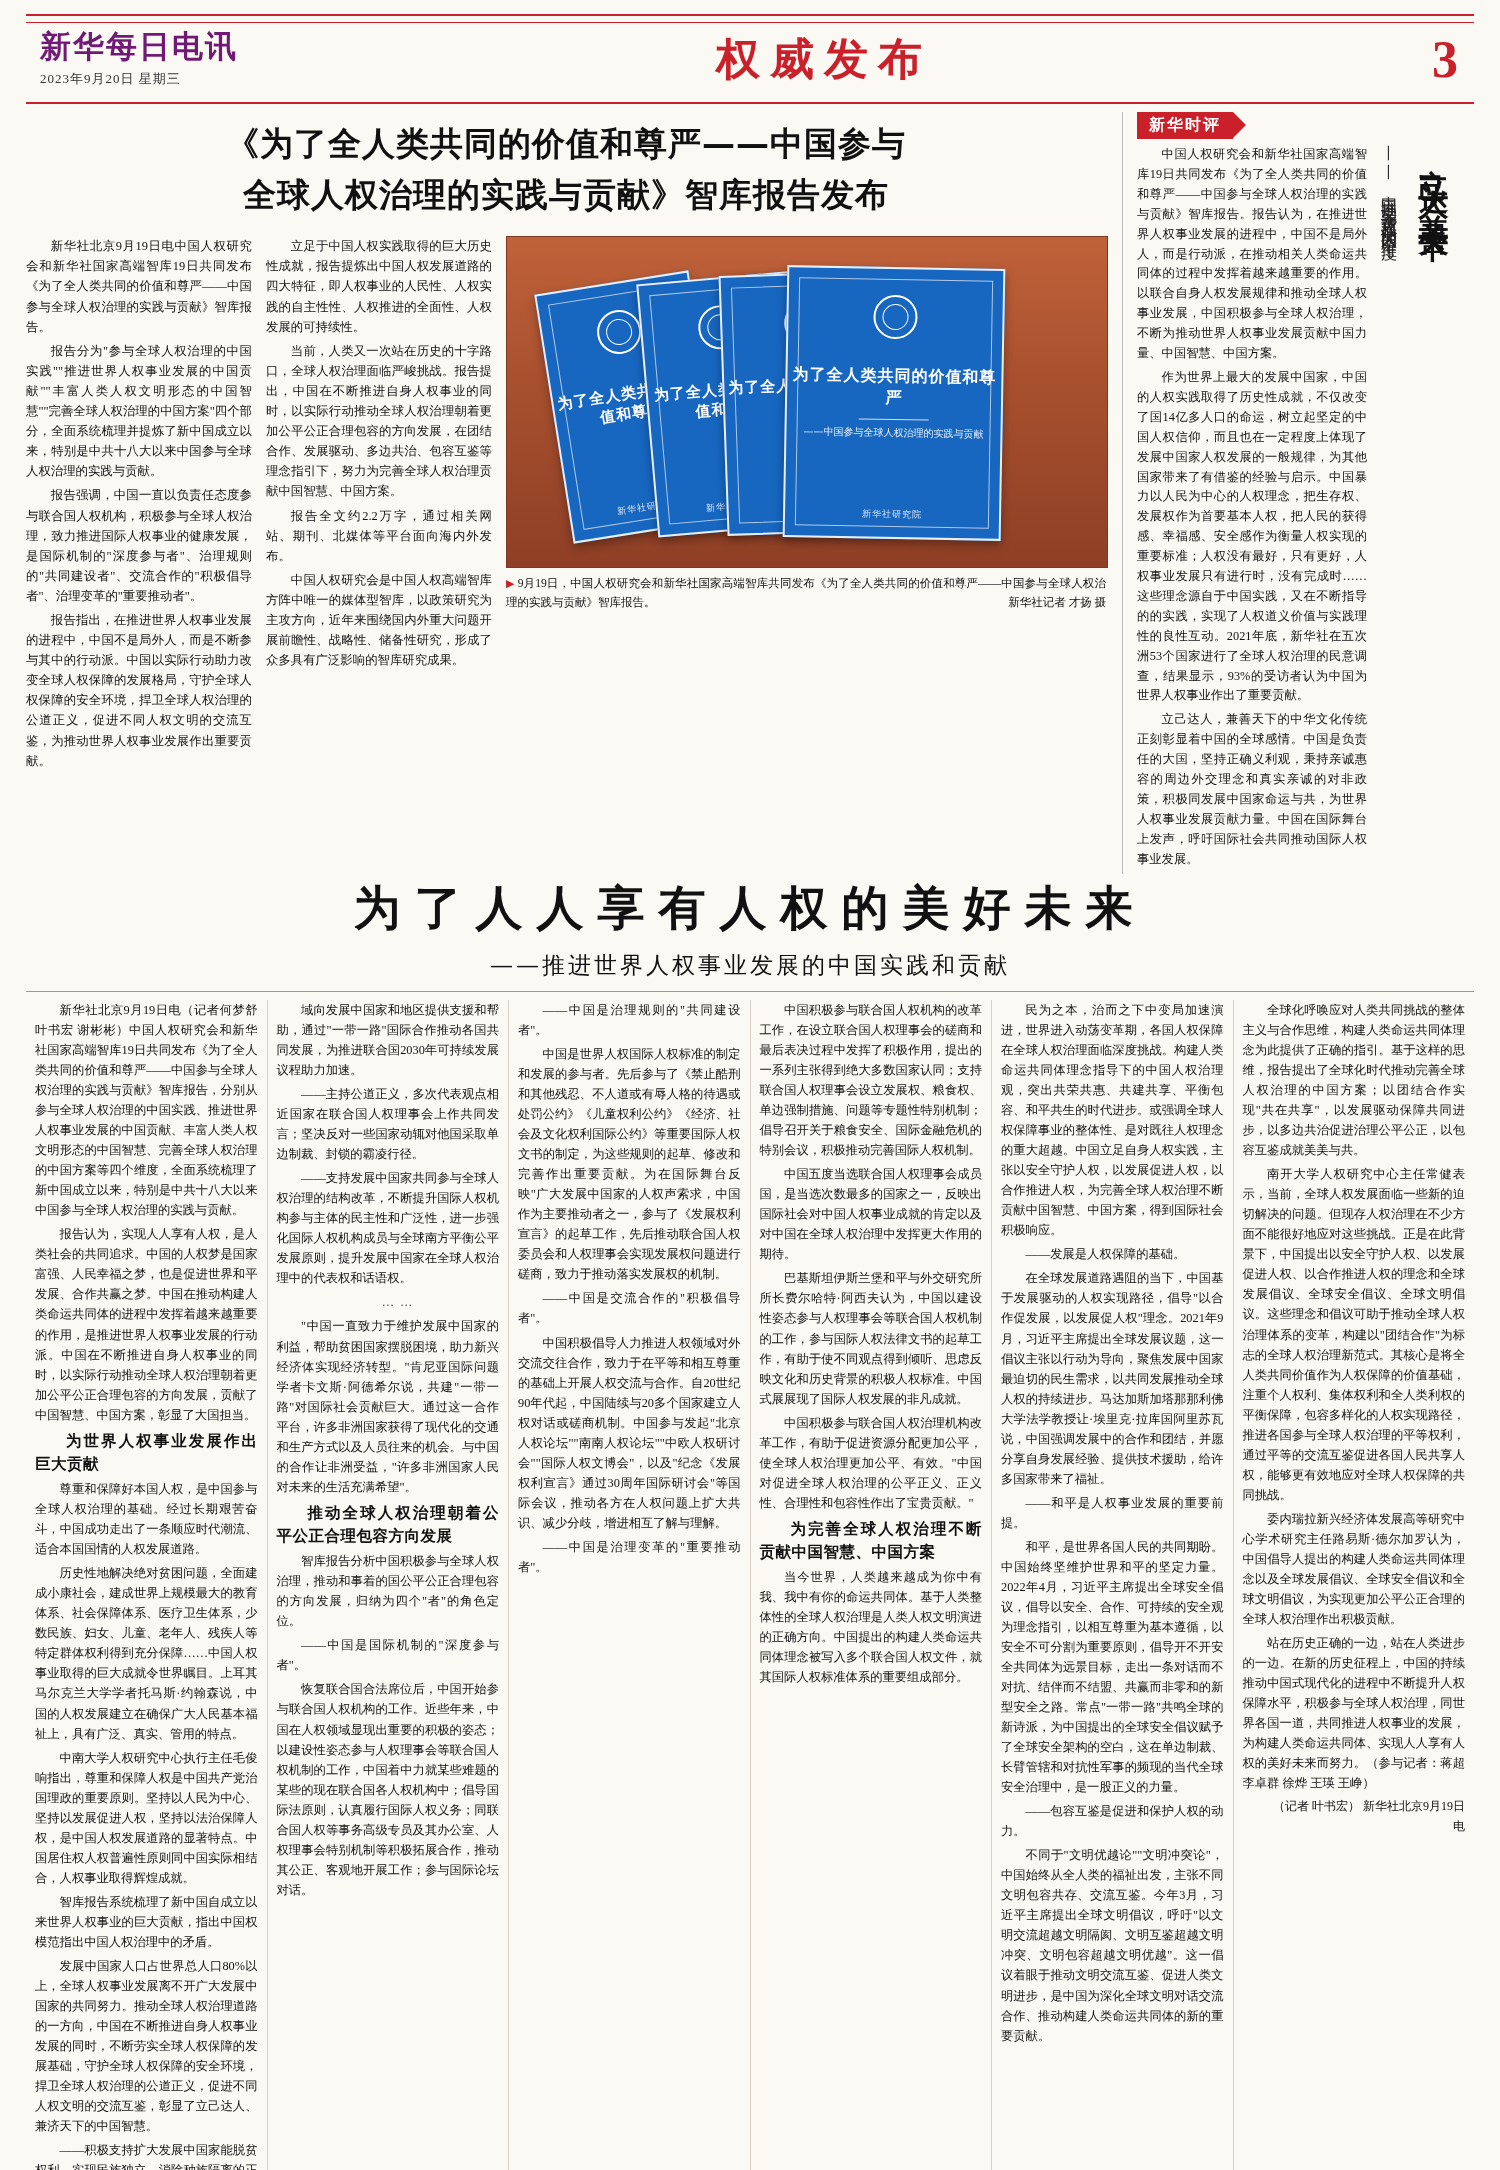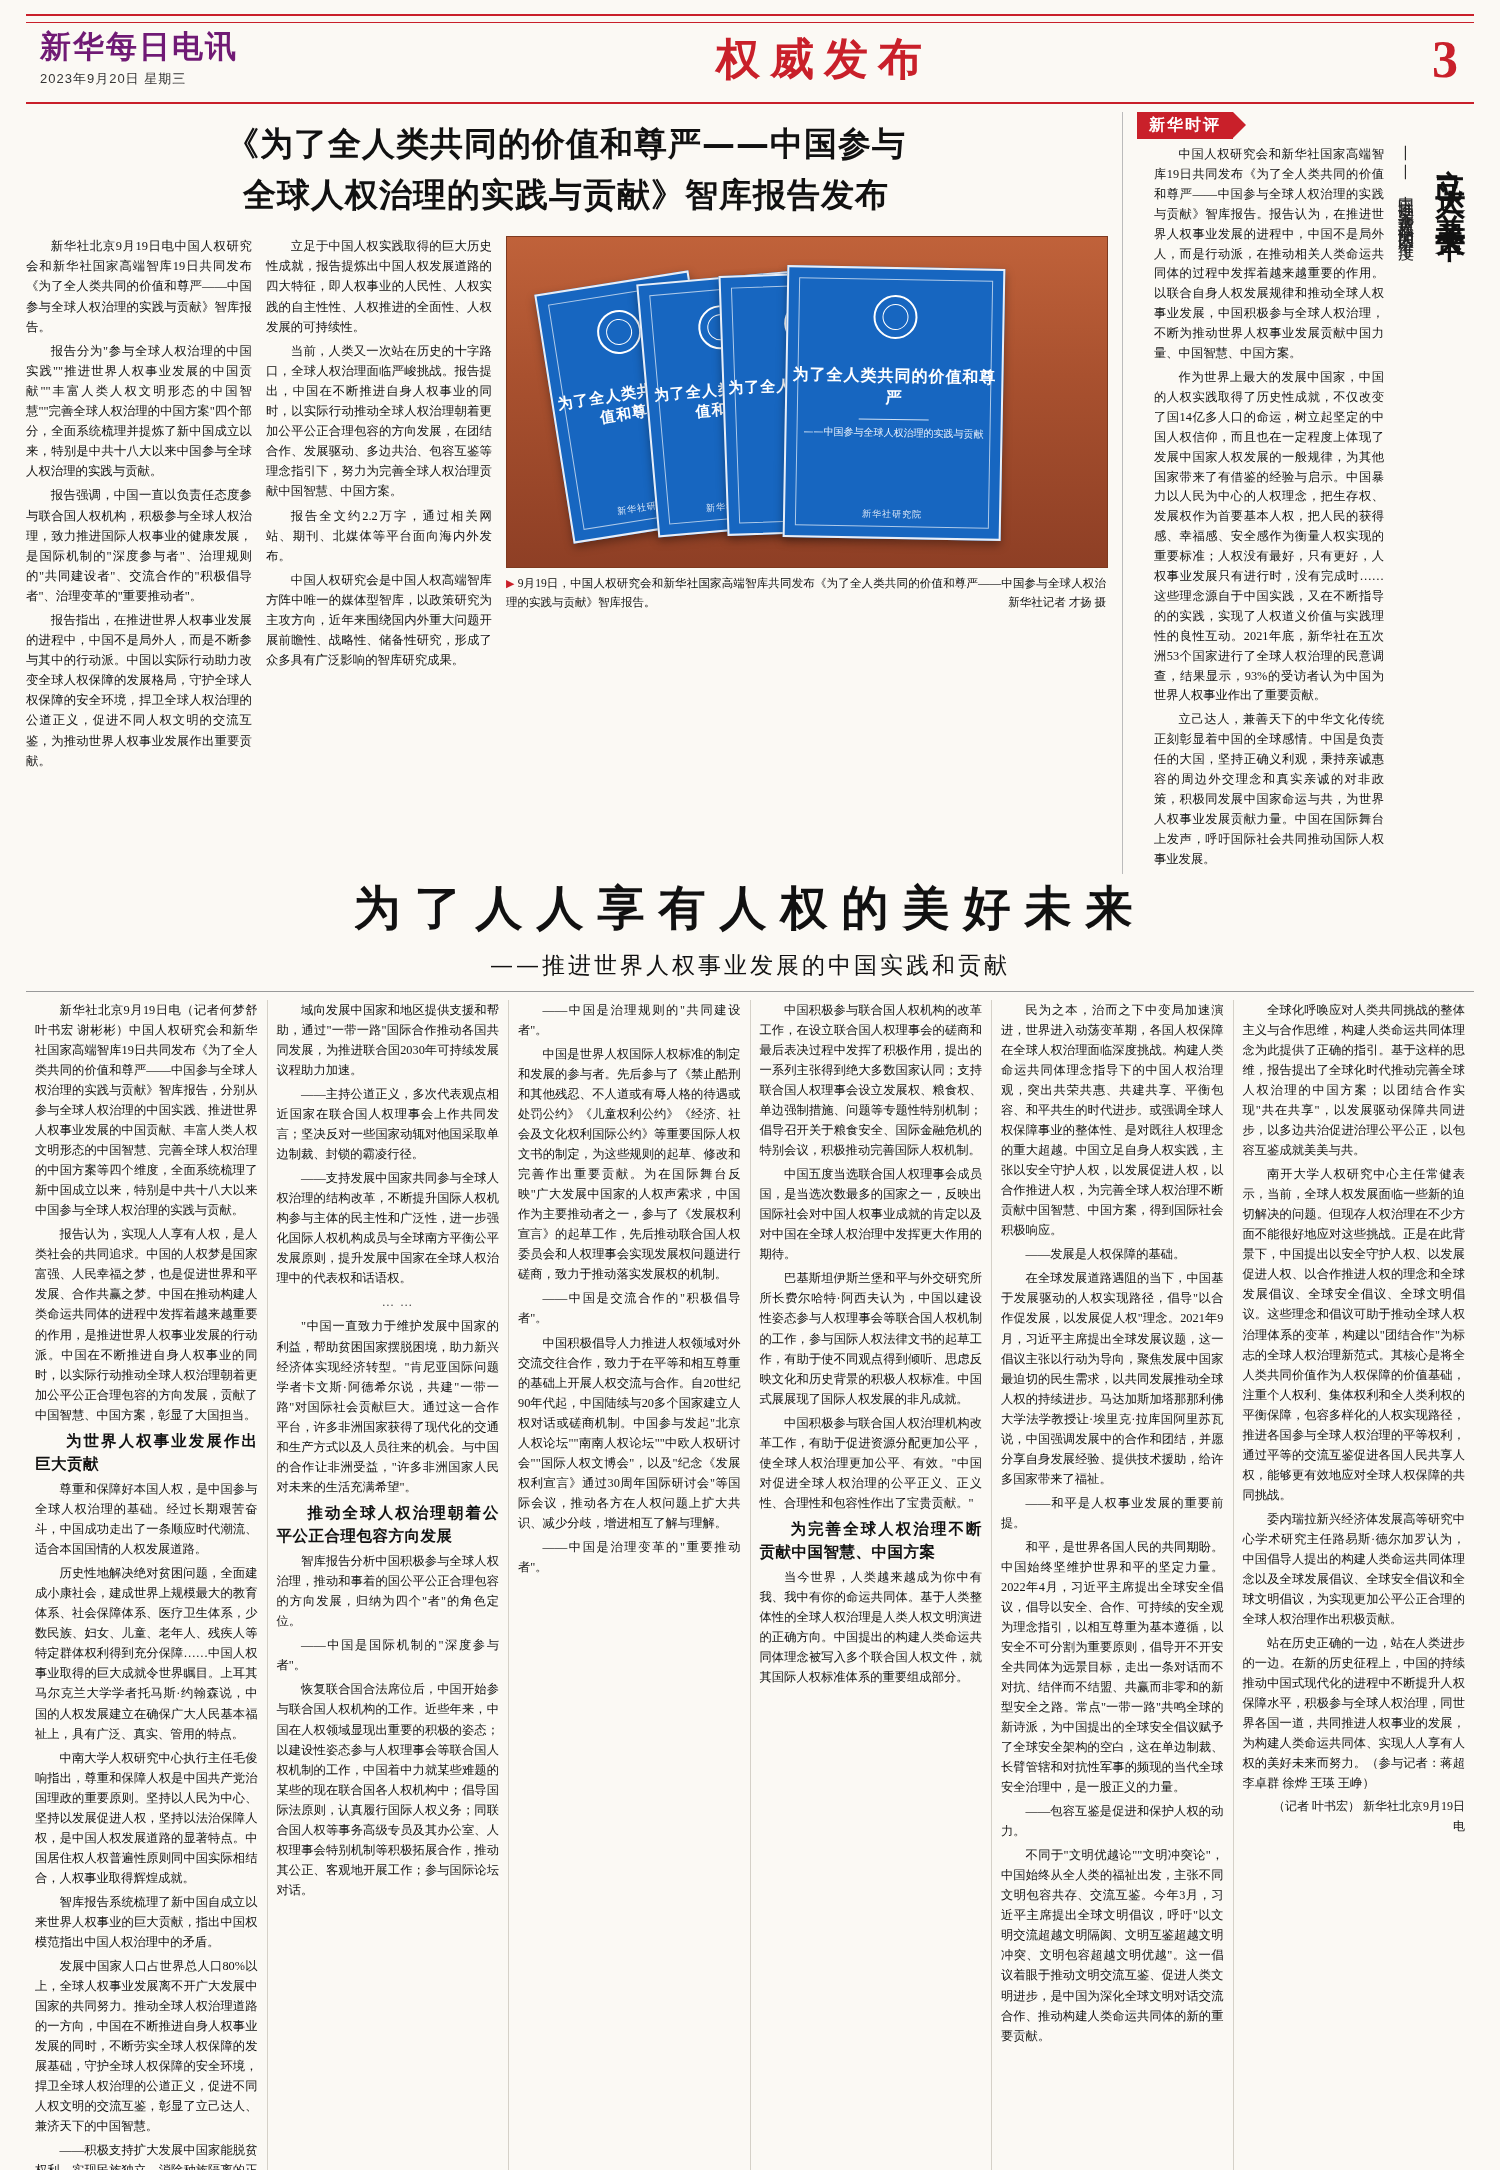--- a/index.html
+++ b/index.html
@@ -36,21 +36,21 @@
     font-weight:bold;
     font-size:31px;
     letter-spacing:2px;
     line-height:1;
     border-bottom:0;
   }
   .paper-date{
     margin-top:8px;
     font-size:13px;
     color:#333;
-    font-family:Liberation Sans, sans-serif;
+    font-family:Liberation Serif, serif;
     letter-spacing:1px;
   }
   .masthead-center{
     flex:1;text-align:center;
   }
   .section-title{
     color:#c9202a;
     font-weight:bold;
     font-size:44px;
     letter-spacing:10px;
@@ -188,21 +188,21 @@
     font-family:"DejaVu Serif",serif;
     font-size:16px;letter-spacing:3px;line-height:1.5;
     height:420px;margin-left:2px;color:#222;
   }
   .rail-body{
     font-size:12.3px;line-height:1.62;text-align:justify;
     width:230px;
     font-family:"Liberation Serif",serif;
   }
   .rail-body p{margin:0 0 4px 0;text-indent:2em;}
-  .rail-row{display:flex;gap:8px;margin-top:6px;margin-left:17px;}
+  .rail-row{display:flex;gap:8px;margin-top:6px;}
 
   
   .big-head{
     text-align:center;
     margin-top:10px;
   }
   .big-head .h{
     font-family:Liberation Mono, monospace;font-weight:bold;
     font-size:47px;letter-spacing:14px;line-height:1.2;
   }

